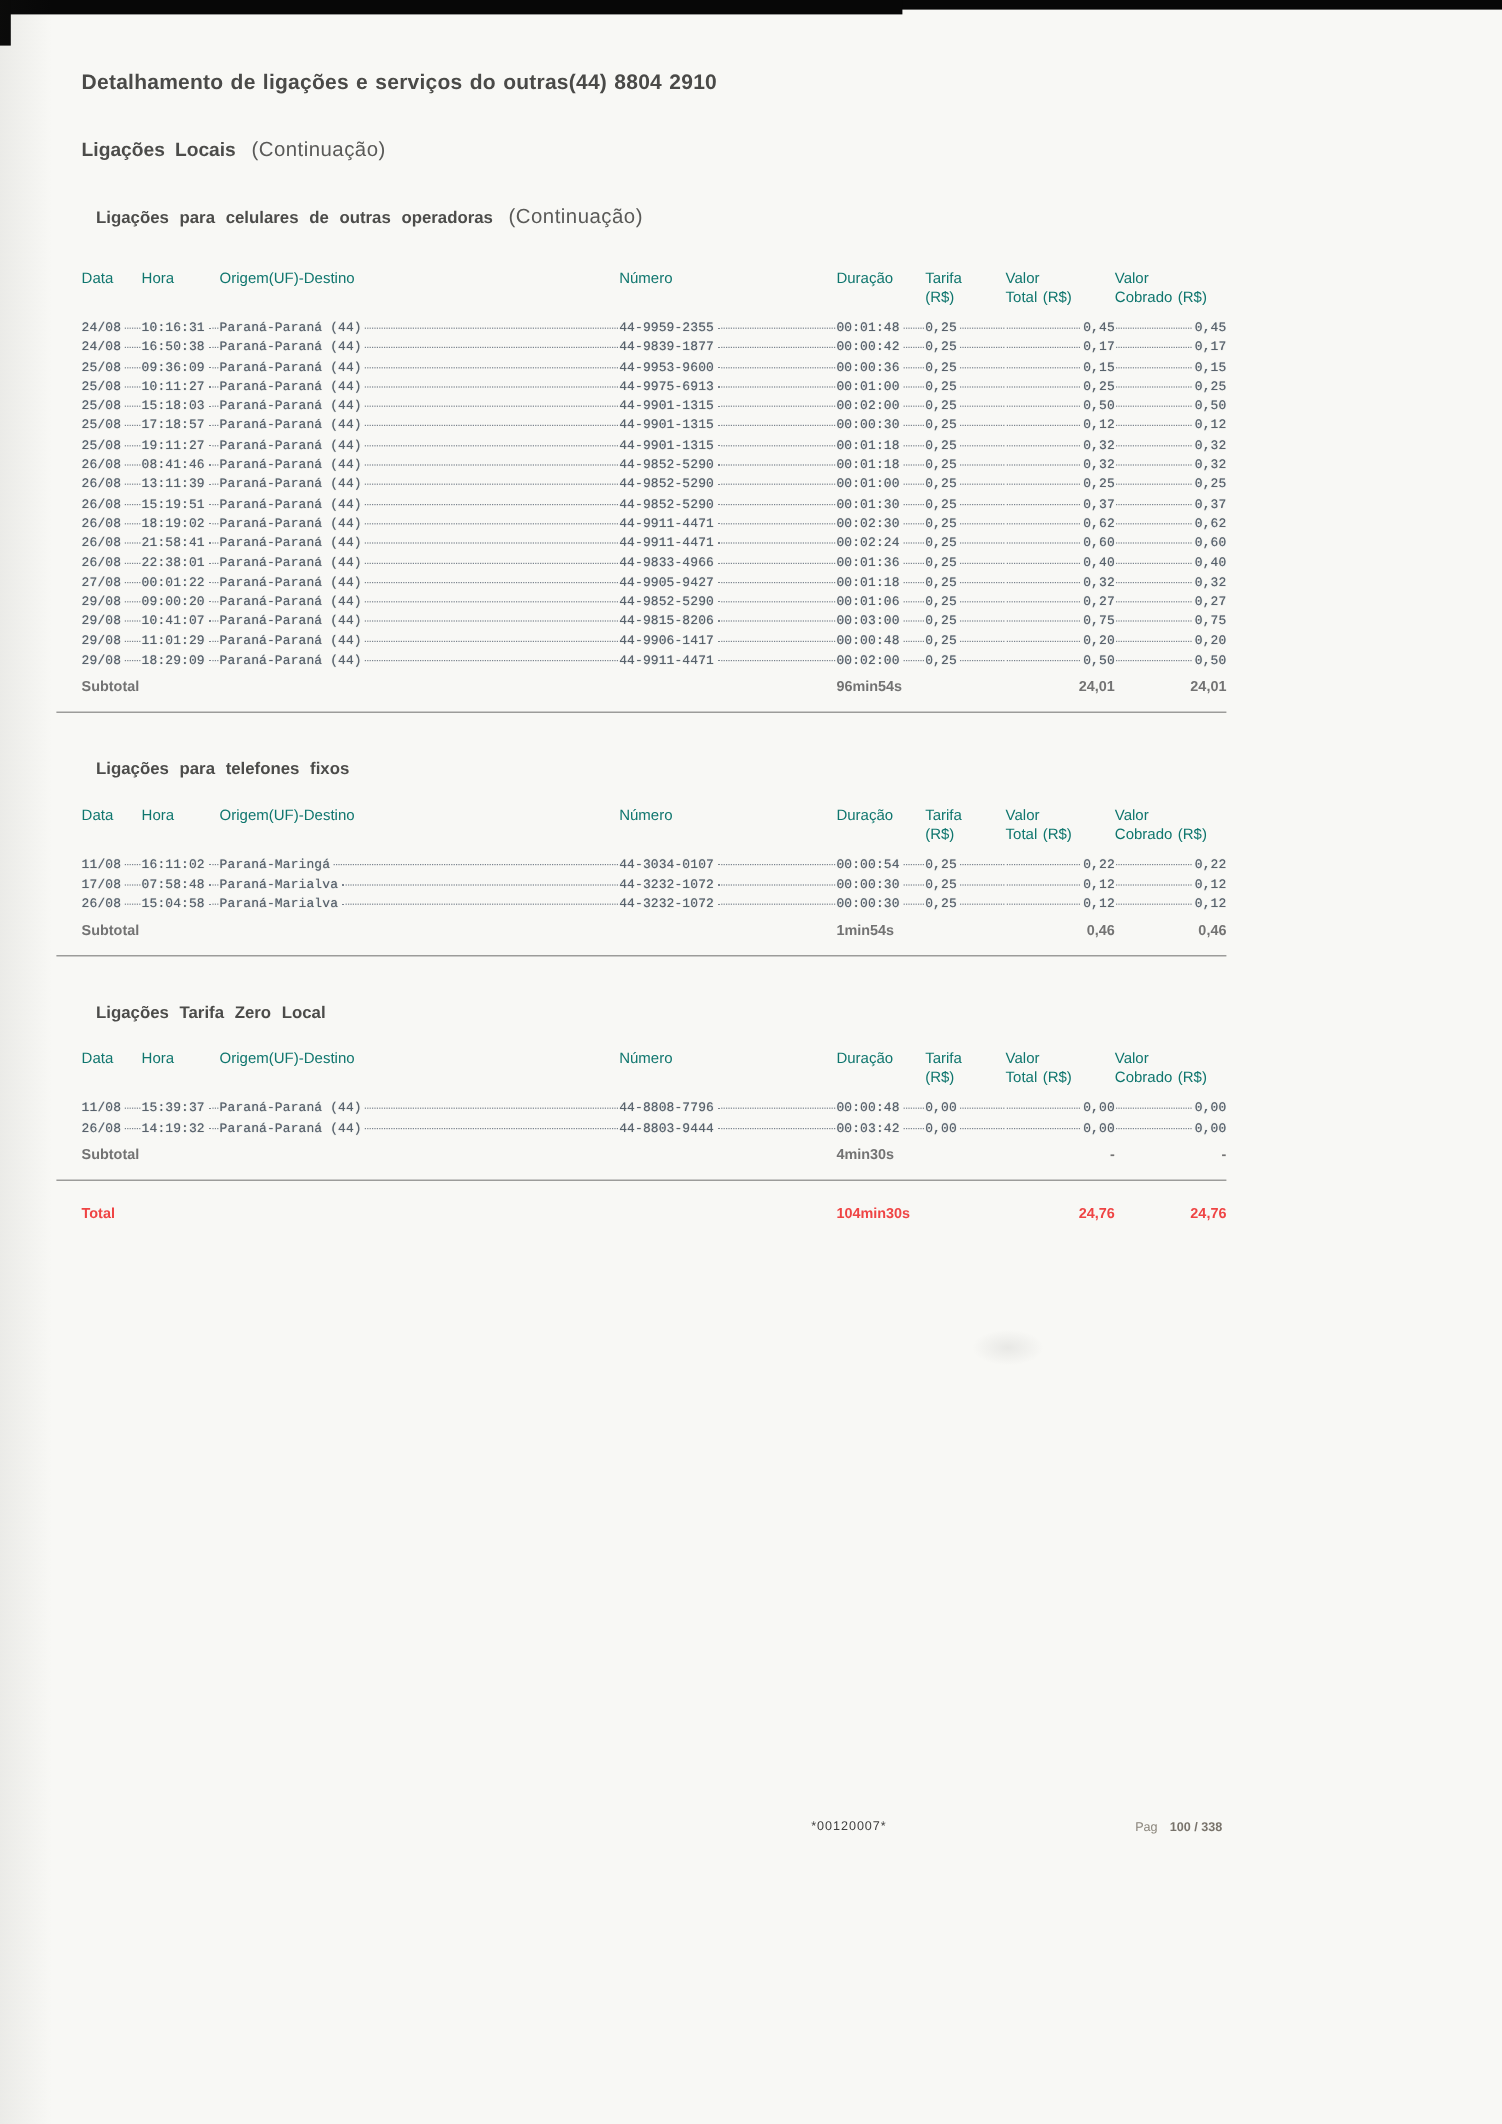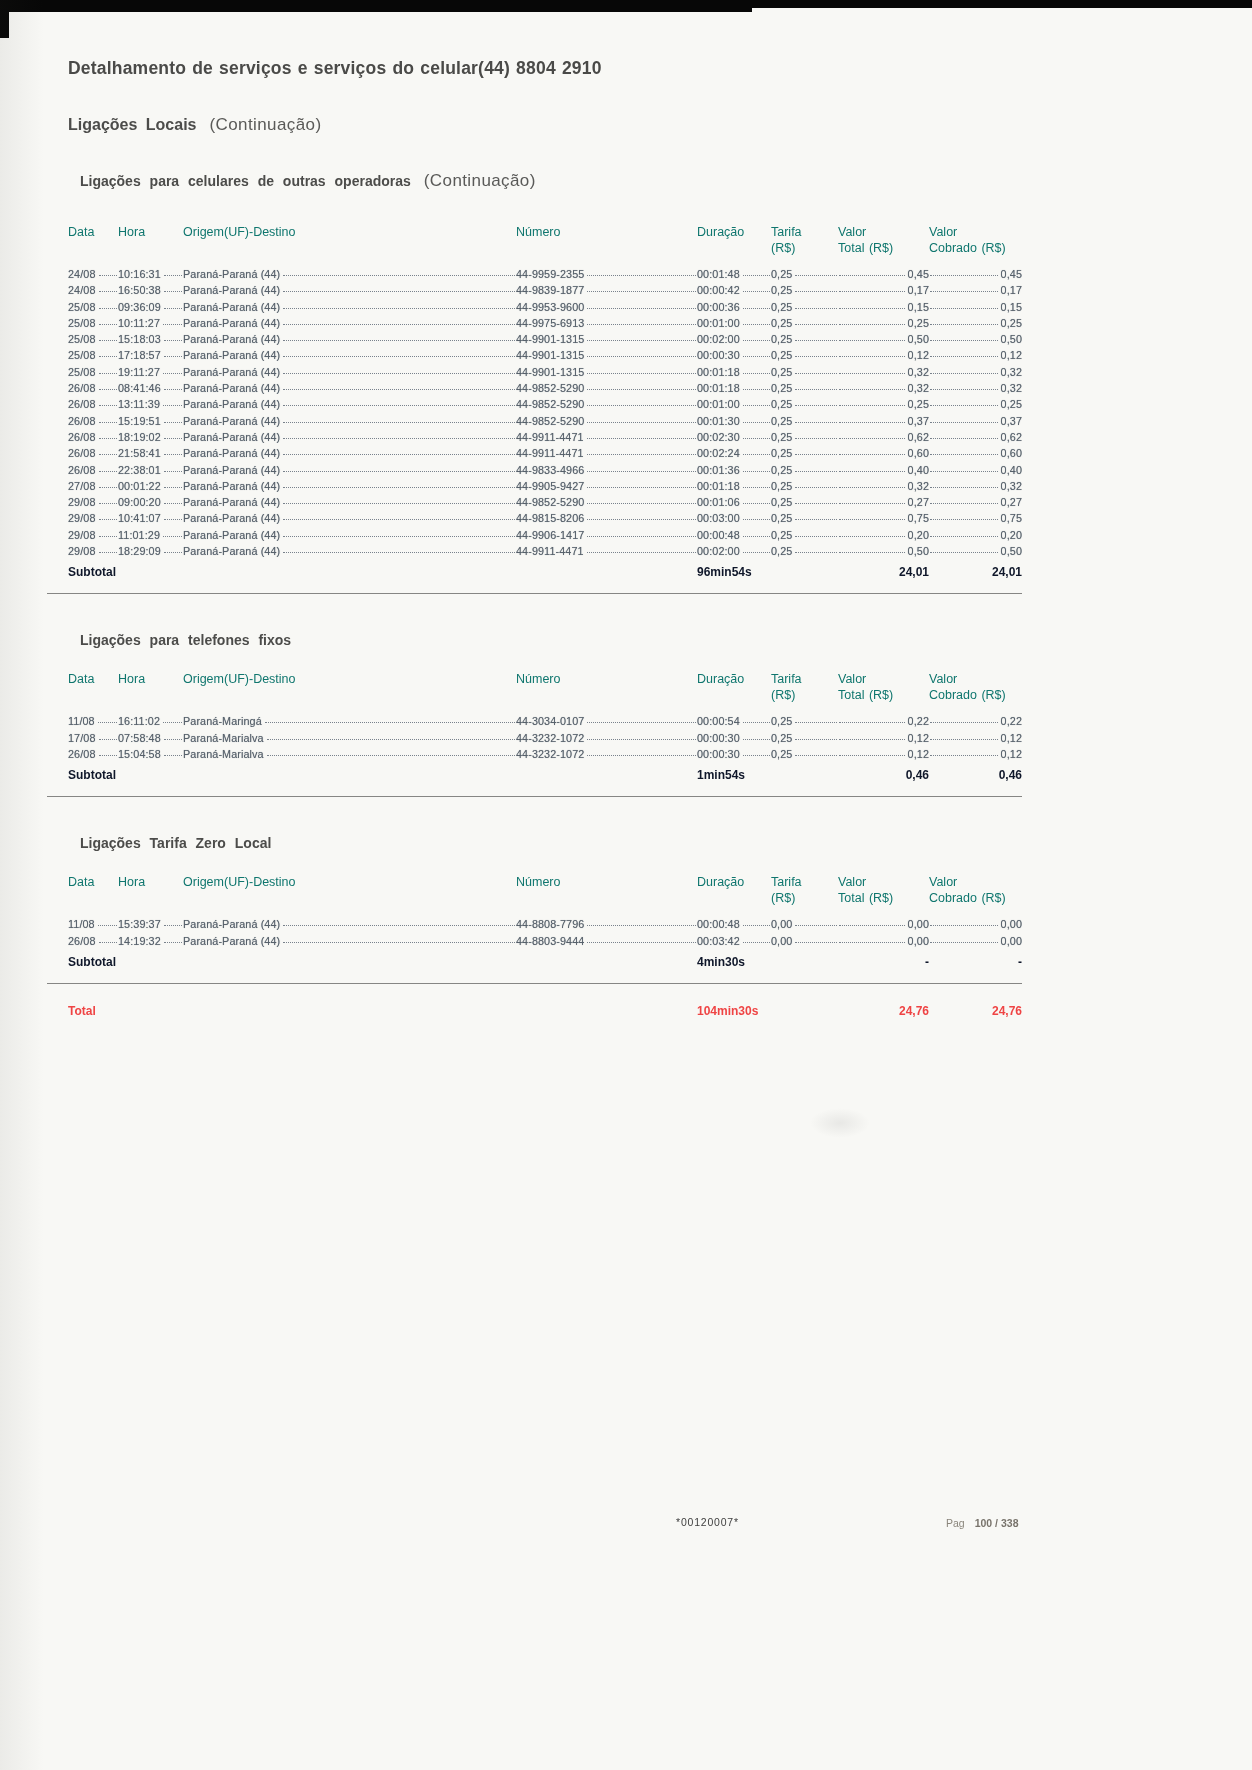--- a/index.html
+++ b/index.html
@@ -28,32 +28,32 @@
   .tbl-title{margin:36px 12px 0;font-size:14px;font-weight:bold;color:#4c4c4a;word-spacing:5px;}
 
   
   .cd{width:50px}.ch{width:65px}.co{flex:1 1 0;min-width:0}.cn{width:181px}
   .cu{width:74px}.ct{width:67px}.cv{width:91px}.cc{width:93px}
 
   .thead{display:flex;margin-top:22px;font-size:12.5px;color:#0f766e;line-height:15.5px;word-spacing:1px;}
   .tbl:first-of-type .thead{margin-top:34px;}
   .thead .c{display:flex;flex-direction:column;}
 
-  .rows{margin-top:12px;}
+  .rows{margin-top:12px;font-family:Liberation Mono, monospace;}
   .row{display:flex;align-items:baseline;height:16.3px;font-size:10.8px;
     color:#57616b;letter-spacing:.1px;white-space:nowrap;
     text-shadow:0 0 .8px rgba(110,120,130,.75);}
   .row .c{display:flex;align-items:baseline;overflow:hidden;}
   .row .t{flex:0 0 auto;padding:0 2px 0 0;}
   .ld{flex:1 1 0;min-width:4px;border-bottom:1.5px dotted #79828c;
     transform:translateY(-2px);margin:0 1px;}
   .cv .t,.cc .t{padding:0 0 0 2px;}
 
   .subtotal,.grand{display:flex;align-items:baseline;margin-top:4px;height:20px;
-    font-size:12px;font-weight:bold;color:#0f172a;}
+    font-size:12px;font-weight:bold;color:#737373;}
   .st-label{flex:1 1 0;}
   .st-dur{width:141px;}
   .st-total{width:91px;text-align:right;}
   .st-cobrado{width:93px;text-align:right;}
 
   .rule{height:0;border-top:1.8px solid #868684;margin:8px 0 0 -21px;width:975px;}
   .grand{margin-top:20px;color:#ef4444;}
 
   .footer-code{position:absolute;left:676px;top:1516px;font-size:10.5px;color:#3f3f3f;letter-spacing:.8px;}
   .footer-page{position:absolute;left:946px;top:1517px;font-size:10.5px;color:#8a857b;}
@@ -62,21 +62,21 @@
 </head>
 <body>
 
 <div class="scan-bar-top"></div>
 <div class="scan-bar-top2"></div>
 <div class="scan-notch-left"></div>
 <div class="scan-shade-left"></div>
 <div class="scan-smudge"></div>
 
 <div class="content">
-  <h1 class="title"><span>Detalhamento de serviços e serviços do celular</span><span>(44) 8804 2910</span></h1>
+  <h1 class="title"><span>Detalhamento de ligações e serviços do outras</span><span>(44) 8804 2910</span></h1>
 
   <div class="sec-local">
     <span>Ligações Locais</span><span class="cont">(Continuação)</span>
   </div>
 
   <div id="tables">
   <section class="tbl">
     <h3 class="tbl-title"><span>Ligações para celulares de outras operadoras</span><span class="cont">(Continuação)</span></h3>
     <div class="thead">
       <span class="c cd">

